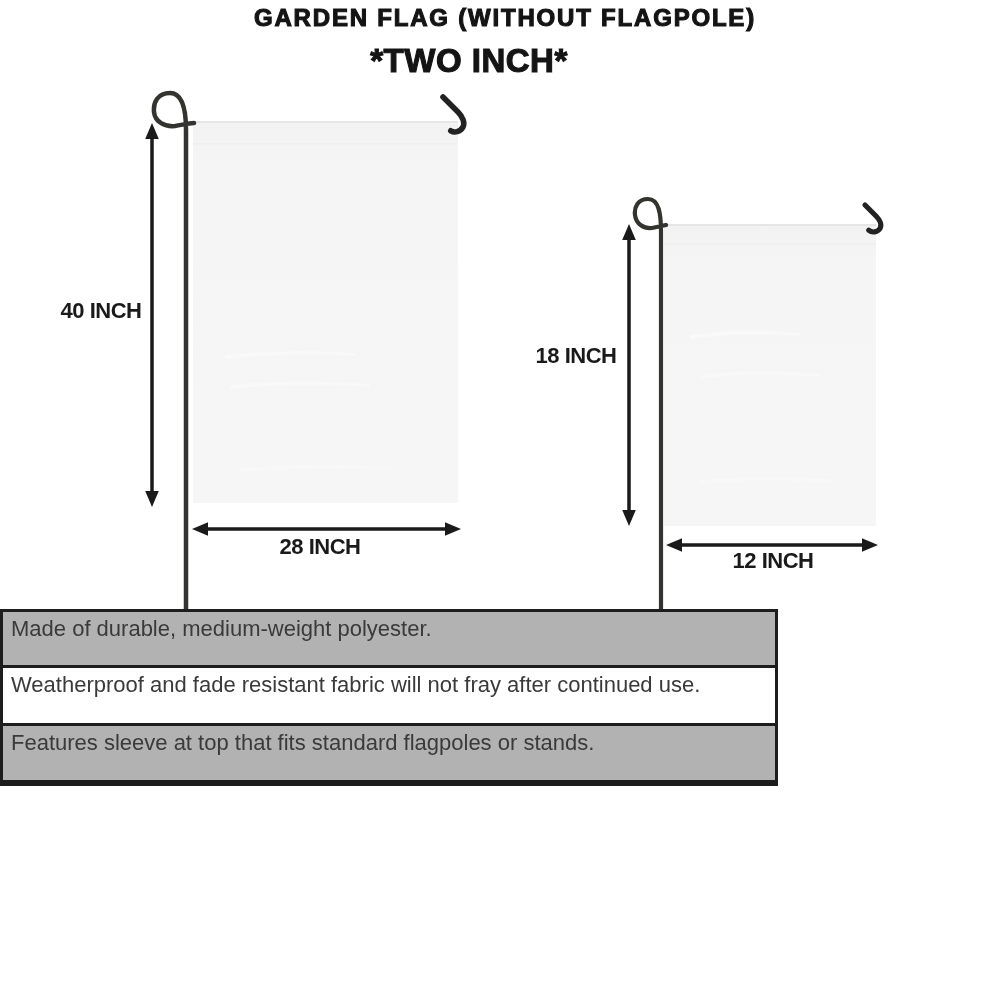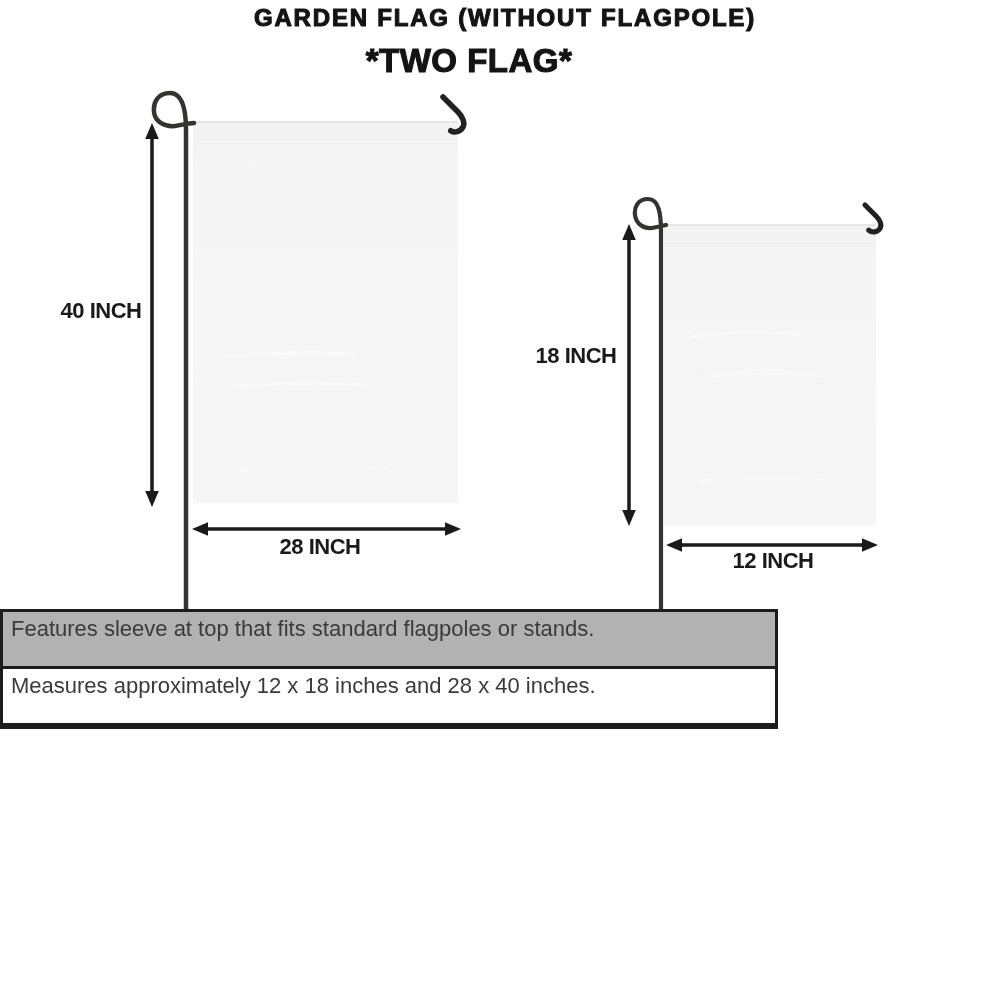--- a/index.html
+++ b/index.html
@@ -4,21 +4,21 @@
 <style>
   html,body{margin:0;padding:0;width:1000px;height:1000px;background:#ffffff;
     font-family:"Liberation Sans", sans-serif;overflow:hidden;}
   .abs{position:absolute;}
 </style>
 </head>
 <body>
 
 <div class="abs" style="left:505px;top:6px;transform:translateX(-50%);white-space:nowrap;font-size:24px;font-weight:bold;color:#141414;letter-spacing:1.8px;line-height:1;-webkit-text-stroke:1.1px #141414;">GARDEN FLAG (WITHOUT FLAGPOLE)</div>
 
-<div class="abs" style="left:469px;top:44px;transform:translateX(-50%);white-space:nowrap;font-size:33px;font-weight:bold;color:#141414;letter-spacing:0.5px;line-height:1;-webkit-text-stroke:1.1px #141414;">*TWO FLAG*</div>
+<div class="abs" style="left:469px;top:44px;transform:translateX(-50%);white-space:nowrap;font-size:33px;font-weight:bold;color:#141414;letter-spacing:0.5px;line-height:1;-webkit-text-stroke:1.1px #141414;">*TWO INCH*</div>
 
 <svg class="abs" style="left:0;top:0;" width="1000" height="1000" viewBox="0 0 1000 1000">
   <defs>
     <linearGradient id="flagfill" x1="0" y1="0" x2="0" y2="1">
       <stop offset="0" stop-color="#f2f2f2"></stop>
       <stop offset="0.12" stop-color="#f5f5f5"></stop>
       <stop offset="1" stop-color="#f6f6f6"></stop>
     </linearGradient>
   </defs>
 
@@ -76,19 +76,20 @@
     <line x1="679" y1="545" x2="865" y2="545" stroke="#1a1a1a" stroke-width="3.5"></line>
     <polygon points="666,545 682,538.2 682,551.8" fill="#1a1a1a"></polygon>
     <polygon points="878,545 862,538.2 862,551.8" fill="#1a1a1a"></polygon>
   </g>
 
   <text x="773" y="568" letter-spacing="-0.5" font-size="22" font-weight="bold" fill="#1a1a1a" text-anchor="middle">12 INCH</text>
 </svg>
 
 <div class="abs" style="left:0;top:609px;width:778px;border:3px solid #1d1d1d;box-sizing:border-box;font-size:22px;color:#3a3a3a;">
 
+  <div style="height:49px;background:#b2b2b2;border-bottom:3px solid #1d1d1d;padding:4px 0 0 8px;">Made of durable, medium-weight polyester.</div>
 
+  <div style="height:51px;background:#ffffff;border-bottom:3px solid #1d1d1d;padding:4px 0 0 8px;">Weatherproof and fade resistant fabric will not fray after continued use.</div>
 
   <div style="height:50px;background:#b2b2b2;border-bottom:3px solid #1d1d1d;padding:4px 0 0 8px;">Features sleeve at top that fits standard flagpoles or stands.</div>
 
-  <div style="height:50px;background:#ffffff;border-bottom:3px solid #1d1d1d;padding:4px 0 0 8px;">Measures approximately 12 x 18 inches and 28 x 40 inches.</div>
 
 </div>
 
 </body></html>

